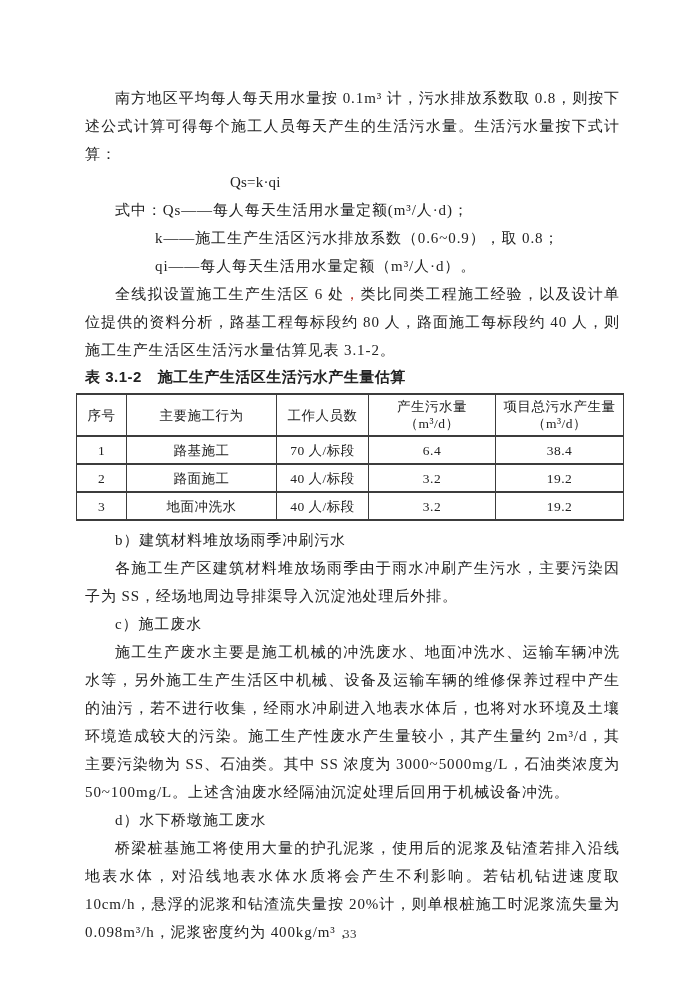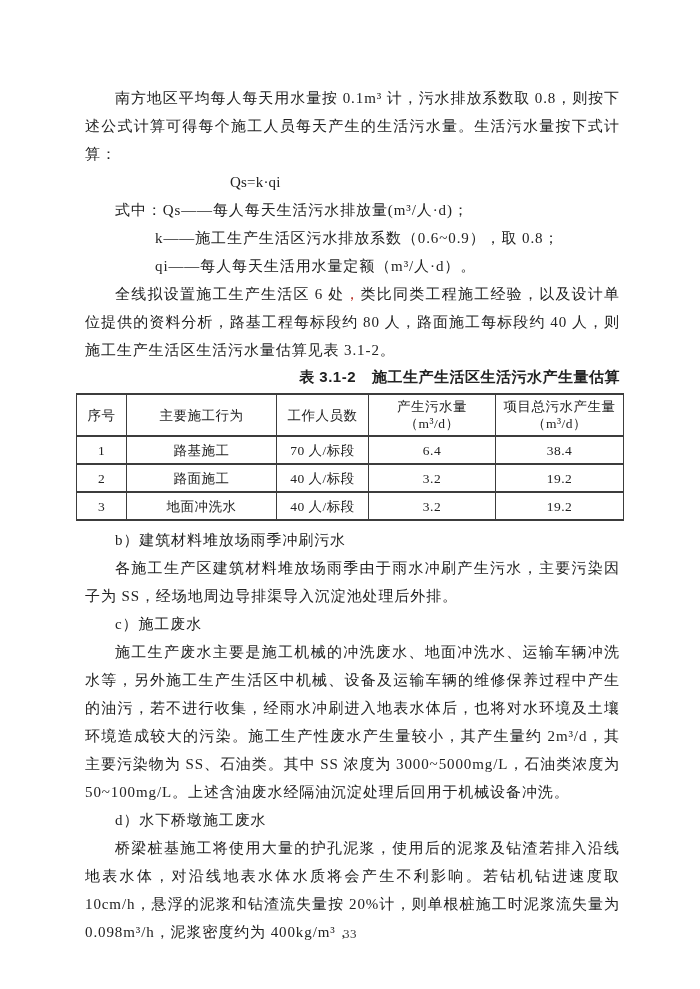--- a/index.html
+++ b/index.html
@@ -37,21 +37,21 @@
     text-indent: 2em;
   }
   p.where-indent {
     text-indent: 0;
     padding-left: 70px;
   }
   .red {
     color: #b5271d;
   }
   .table-caption {
-    text-align: right;
+    text-align: left;
     font-family: "Liberation Sans", "DejaVu Sans", sans-serif;
     font-weight: bold;
     font-size: 15px;
     line-height: 24px;
     margin: 1px 0 4px 0;
     letter-spacing: 0.5px;
   }
   .table-caption .cap-label {
     margin-right: 16px;
   }
@@ -99,21 +99,21 @@
 </head>
 <body>
 
 <div class="page">
   <div class="body-text">
 
     <p>南方地区平均每人每天用水量按 0.1m³ 计，污水排放系数取 0.8，则按下述公式计算可得每个施工人员每天产生的生活污水量。生活污水量按下式计算：</p>
 
     <p class="formula-line">Qs=k·qi</p>
 
-    <p class="where-line">式中：Qs——每人每天生活污水排放量(m³/人·d)；</p>
+    <p class="where-line">式中：Qs——每人每天生活用水量定额(m³/人·d)；</p>
     <p class="where-indent">k——施工生产生活区污水排放系数（0.6~0.9），取 0.8；</p>
     <p class="where-indent">qi——每人每天生活用水量定额（m³/人·d）。</p>
 
 
     <p><span>全线拟设置施工生产生活区 6 处</span><span class="red">，</span><span>类比同类工程施工经验，以及设计单位提供的资料分析，路基工程每标段约 80 人，路面施工每标段约 40 人，则施工生产生活区生活污水量估算见表 3.1-2。</span></p>
 
     <div class="table-caption">
       <span class="cap-label">表 3.1-2</span><span class="cap-title">施工生产生活区生活污水产生量估算</span>
     </div>
 

